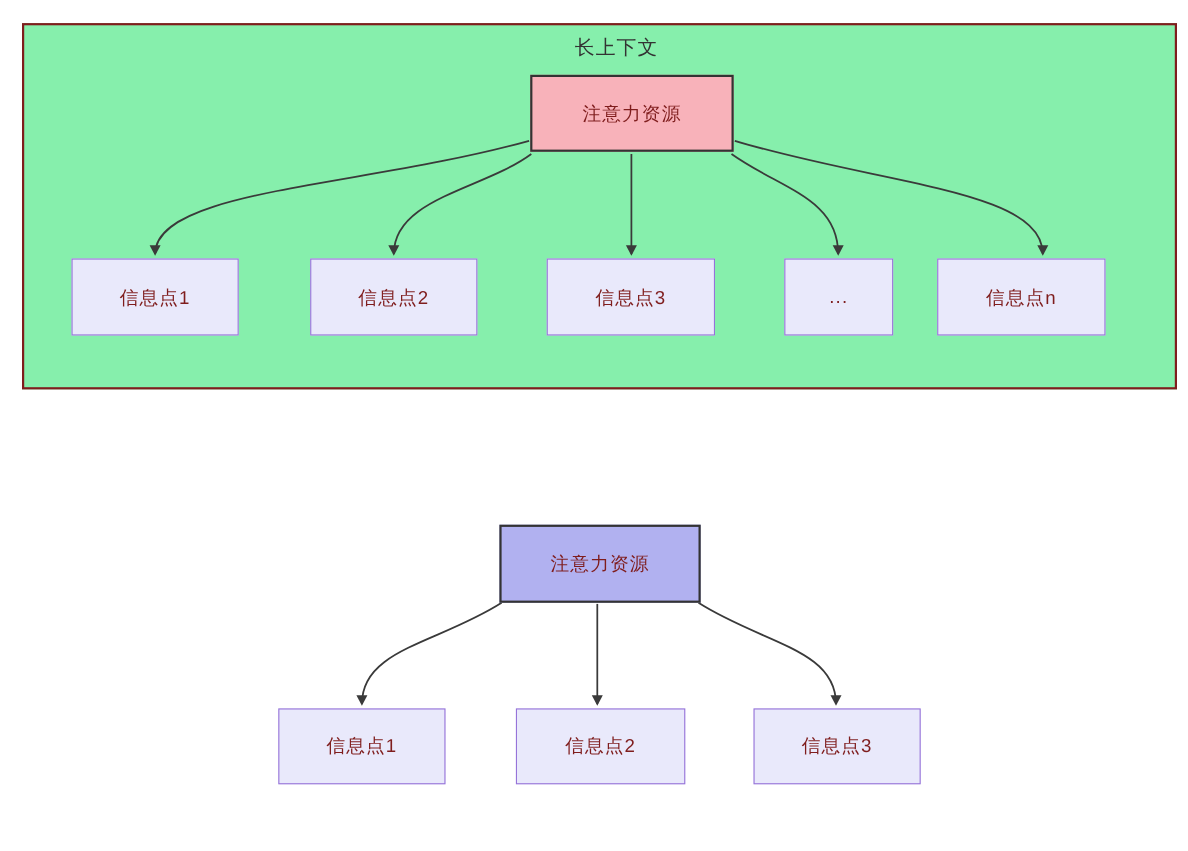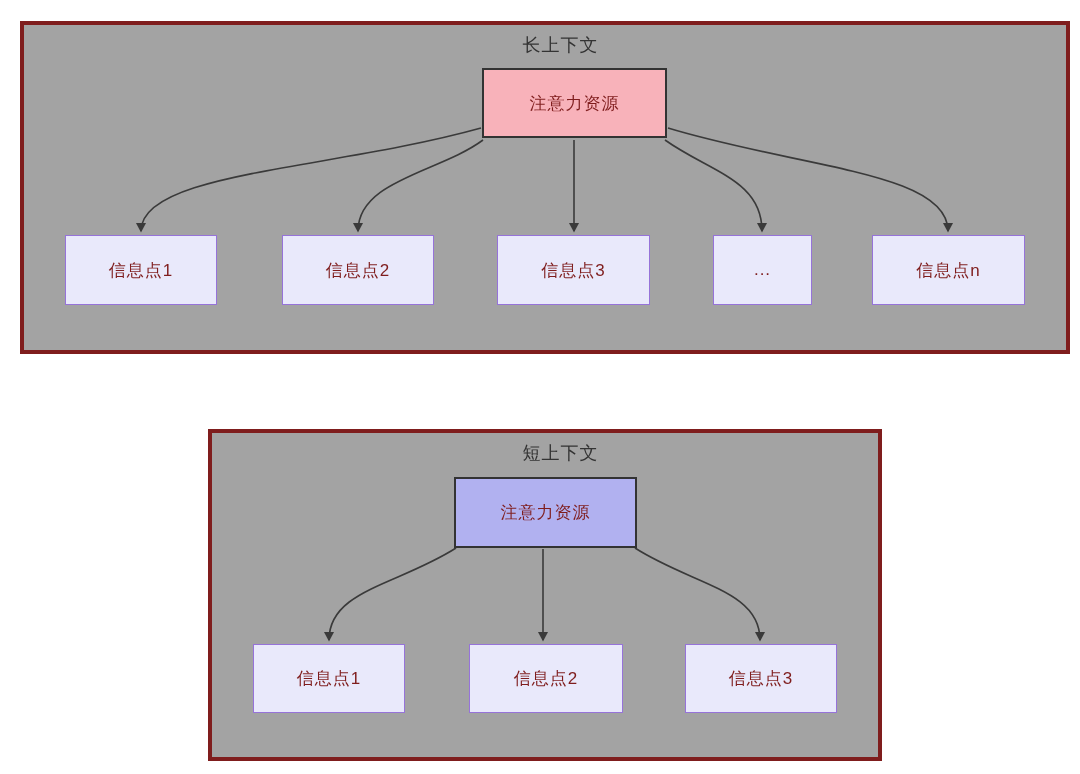--- a/index.html
+++ b/index.html
@@ -10,22 +10,22 @@
   }
   .canvas {
     position: relative;
     width: 1080px;
     height: 774px;
     background: #ffffff;
     overflow: hidden;
   }
   .panel {
     position: absolute;
-    background: #a3a3a3;
-    border: 4px solid #7f1d1d;
+    background: #86efac;
+    border: 2px solid #7f1d1d;
     box-sizing: border-box;
     padding-left: 31px;
   }
   .panel-title {
     margin-top: 8px;
     text-align: center;
     font-size: 18px;
     color: #333333;
     letter-spacing: 1px;
   }
@@ -58,23 +58,20 @@
 </style>
 </head>
 <body>
 
 <div class="canvas">
 
   <section class="panel" style="left:20px; top:21px; width:1050px; height:333px;">
     <div class="panel-title">长上下文</div>
   </section>
 
-  <section class="panel" style="left:208px; top:429px; width:674px; height:332px;">
-    <div class="panel-title">短上下文</div>
-  </section>
 
   <svg class="arrow-layer" width="1080" height="774" viewBox="0 0 1080 774">
     <defs>
       <marker id="arrowhead" viewBox="0 0 12 12" refX="9.5" refY="6" markerWidth="12" markerHeight="12" markerUnits="userSpaceOnUse" orient="auto">
         <path d="M1.5,1 L11,6 L1.5,11 Z" fill="#3a3a3a"></path>
       </marker>
     </defs>
     <g stroke="#3a3a3a" stroke-width="1.6" fill="none">
 
       <path d="M481,128 C330,170 141,172 141,231" marker-end="url(#arrowhead)"></path>
@@ -88,21 +85,21 @@
       <path d="M635,548 C693,585 760,590 760,640" marker-end="url(#arrowhead)"></path>
     </g>
   </svg>
 
   <div class="node attention long" style="left:482px; top:68px; width:185px; height:70px;">注意力资源</div>
 
   <div class="node" style="left:65px; top:235px; width:152px; height:70px;">信息点1</div>
   <div class="node" style="left:282px; top:235px; width:152px; height:70px;">信息点2</div>
   <div class="node" style="left:497px; top:235px; width:153px; height:70px;">信息点3</div>
   <div class="node" style="left:713px; top:235px; width:99px; height:70px;">...</div>
-  <div class="node" style="left:872px; top:235px; width:153px; height:70px;">信息点n</div>
+  <div class="node" style="left:852px; top:235px; width:153px; height:70px;">信息点n</div>
 
   <div class="node attention short" style="left:454px; top:477px; width:183px; height:71px;">注意力资源</div>
 
   <div class="node" style="left:253px; top:644px; width:152px; height:69px;">信息点1</div>
   <div class="node" style="left:469px; top:644px; width:154px; height:69px;">信息点2</div>
   <div class="node" style="left:685px; top:644px; width:152px; height:69px;">信息点3</div>
 
 </div>
 
 </body></html>

